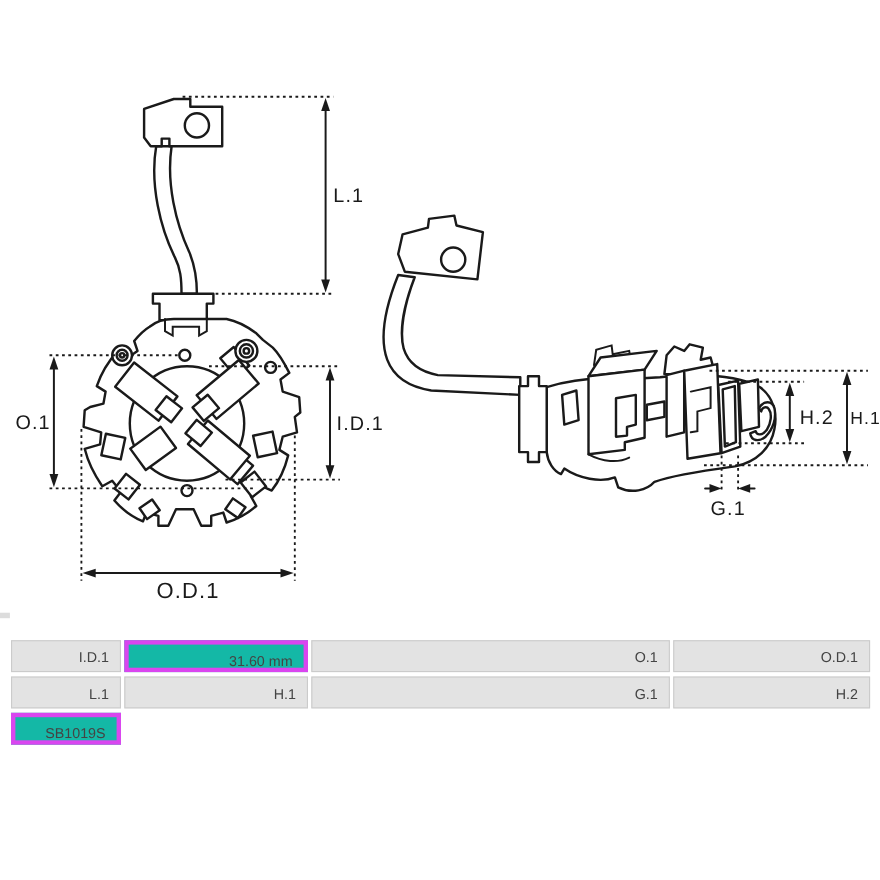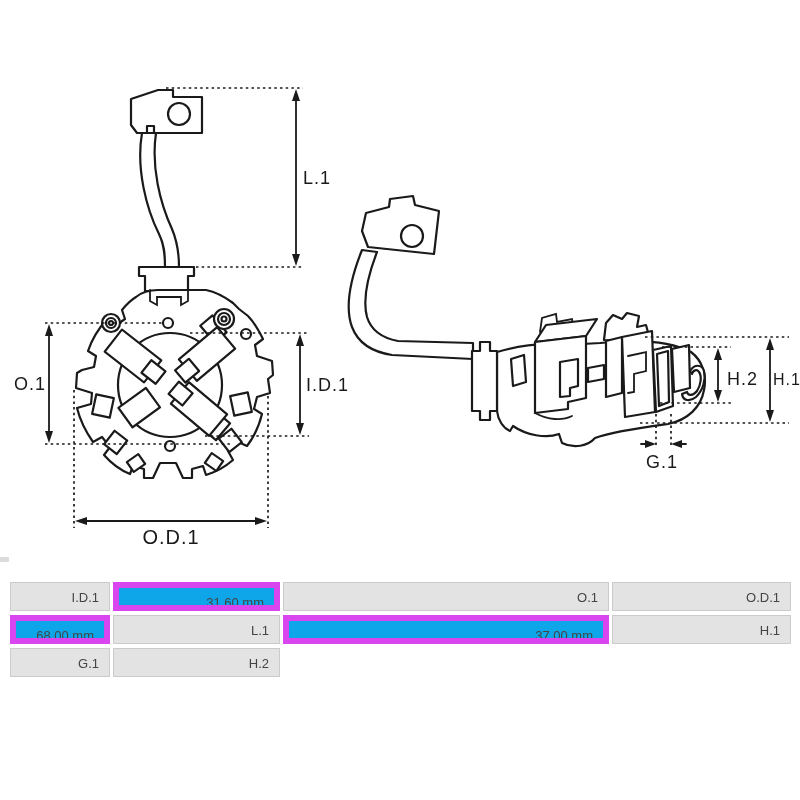--- a/index.html
+++ b/index.html
@@ -10,21 +10,21 @@
   .ln{fill:none;stroke:#1a1a1a;stroke-width:1.8;stroke-linecap:round;}
   .dot{fill:none;stroke:#1a1a1a;stroke-width:1.7;stroke-dasharray:2.5 3.2;}
   .ah{fill:#1a1a1a;stroke:none;}
   .dimtext{font-size:18px;}
 
   .spec-table{position:absolute;left:10px;top:582px;display:grid;
       grid-template-columns:100px 167px 326px 179px;column-gap:3px;row-gap:4px;}
   .cell{height:29px;line-height:29px;box-sizing:border-box;font-size:13px;
       text-align:right;padding-right:10px;color:#444;white-space:nowrap;overflow:hidden;}
   .lab{background:#e3e3e3;border:1px solid #cbcbcb;}
-  .val{background:#0ea5e9;border:6px solid #d946ef;}
+  .val{background:#14b8a6;border:4px solid #d946ef;}
   .fragment{position:absolute;left:0;top:557px;width:9px;height:5px;background:#dcdcdc;}
 </style>
 </head>
 <body>
 
 <div id="stage">
 
   <svg width="800" height="575" viewBox="0 0 800 575">
 
     <g>
@@ -174,23 +174,22 @@
   
   <div class="fragment"></div>
 
   
   <div class="spec-table">
     <div class="cell lab">I.D.1</div>
     <div class="cell val">31.60 mm</div>
     <div class="cell lab">O.1</div>
 
     <div class="cell lab">O.D.1</div>
-    <div class="cell val">68.00 mm</div>
     <div class="cell lab">L.1</div>
-    <div class="cell val">37.00 mm</div>
 
     <div class="cell lab">H.1</div>
     <div class="cell lab">G.1</div>
 
     <div class="cell lab">H.2</div>
+    <div class="cell val">SB1019S</div>
   </div>
 
 </div>
 
 </body></html>

